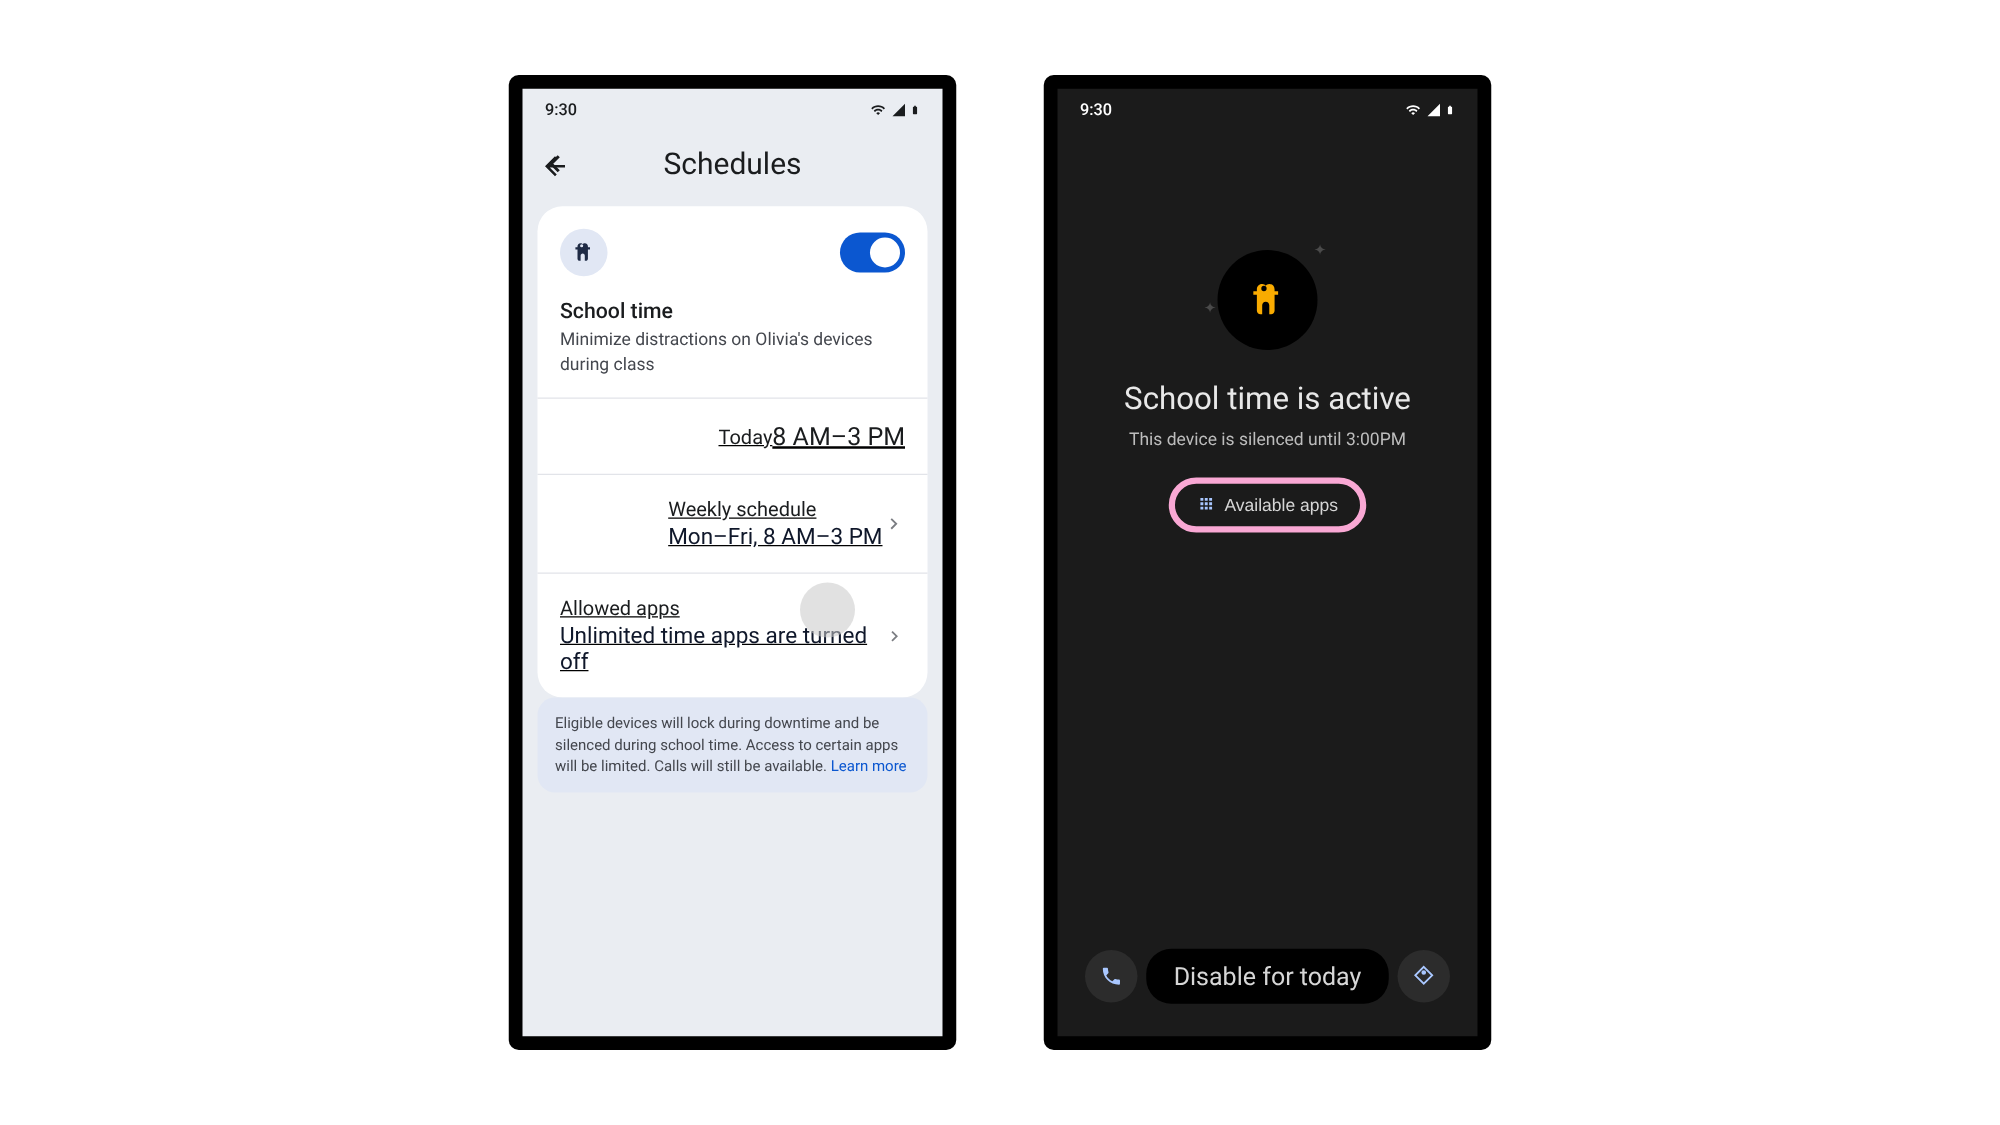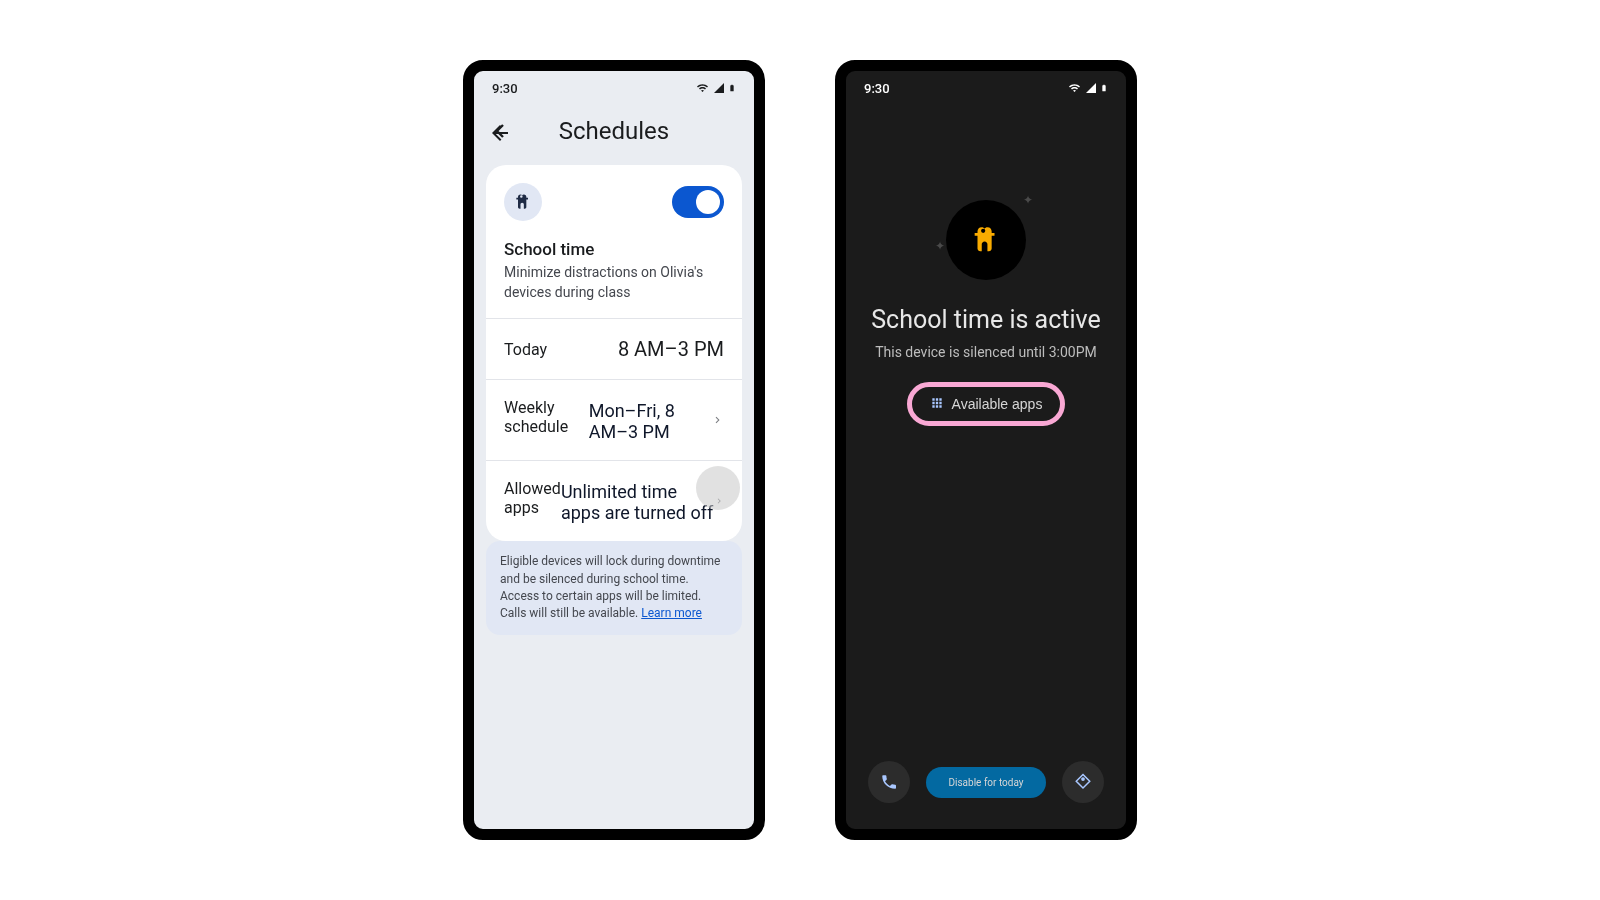--- a/index.html
+++ b/index.html
@@ -6,22 +6,22 @@
   body {
     width: 1600px; height: 900px;
     background: #ffffff;
     font-family: 'Roboto', 'Segoe UI', Arial, sans-serif;
     display: flex;
     align-items: center;
     justify-content: center;
     gap: 70px;
   }
   .phone {
-    width: 302px; height: 780px;
-    border-radius: 20px;
+    width: 358px; height: 780px;
+    border-radius: 8px;
     position: relative;
     overflow: hidden;
   }
   .phone-frame {
     border: 11px solid #000;
   }
   .phone-frame-2 {
     border: 11px solid #000;
   }
   
@@ -52,32 +52,32 @@
     width:52px; height:32px; border-radius:16px; position:relative; cursor:pointer;
   }
   .toggle.off { border:2px solid #777b81; background:transparent; }
   .toggle.off .knob { width:16px; height:16px; border-radius:50%; background:#44474e; position:absolute; left:6px; top:50%; transform:translateY(-50%); }
   .toggle.on { background:#0b57d0; }
   .toggle.on .knob { width:24px; height:24px; border-radius:50%; background:#fff; position:absolute; right:4px; top:50%; transform:translateY(-50%); }
   .card h3 { font-size:17px; font-weight:500; color:#1a1c1e; margin-bottom:4px; }
   .card p  { font-size:14px; color:#44474e; line-height:1.4; }
   .divider { height:1px; background:#e2e4e9; margin: 0 -18px; }
   .row {
-    display:flex; align-items:center; justify-content:space-between; padding:18px 0;
-  }
-  .row .left { display:flex; flex-direction:row; }
+    display:flex; align-items:center; justify-content:flex-end; padding:18px 0;text-decoration:underline;
+  }
+  .row .left { display:flex; flex-direction:column; }
   .row .label { font-size:16px; color:#1a1c1e; }
   .row .sub { font-size:18px; color:#0f172a; margin-top:2px;}
   .row .value { font-size:20px; color:#1a1c1e; }
   .chev { width:18px; height:18px; opacity:.7;}
   .info-box {
     background:#e1e7f4; border-radius:14px; margin: 0 12px; padding:12px 14px;
     font-size:12px; color:#44474e; line-height:1.45;
   }
-  .info-box a { color:#0b57d0; text-decoration:underline; cursor:pointer;}
+  .info-box a { color:#0b57d0; cursor:pointer;}
   .card2 { padding-bottom:0; margin-bottom:0;}
   .card2 .head-pad { padding-bottom:4px;}
   .touch-bubble {
     position:absolute; width:44px; height:44px; border-radius:50%;
     background:rgba(200,200,200,.55); left:222px; top:395px; pointer-events:none;
   }
 
   
   .p2 { background:#1b1b1b; color:#e2e2e2; }
   .hero {
@@ -99,22 +99,22 @@
   }
   .bottom {
     position:absolute; bottom:26px; left:0; right:0;
     display:flex; align-items:center; justify-content:space-between; padding:0 22px;
   }
   .circ-btn {
     width:42px; height:42px; border-radius:50%; background:#2c2c2c;
     display:flex; align-items:center; justify-content:center; cursor:pointer;
   }
   .pill-btn {
-    background:#0369a1; color:#d6d6d6; border-radius:20px; padding:10px 22px;
-    font-size:10px; cursor:pointer;
+    background:#000000; color:#d6d6d6; border-radius:20px; padding:10px 22px;
+    font-size:20px; cursor:pointer;
   }
 </style>
 </head>
 <body>
 
 <div class="phone phone-frame p1">
   <div class="status-bar">
     <span>9:30</span>
     <span class="status-icons">
       <svg width="15" height="12" viewBox="0 0 24 24" fill="#1a1c1e">

